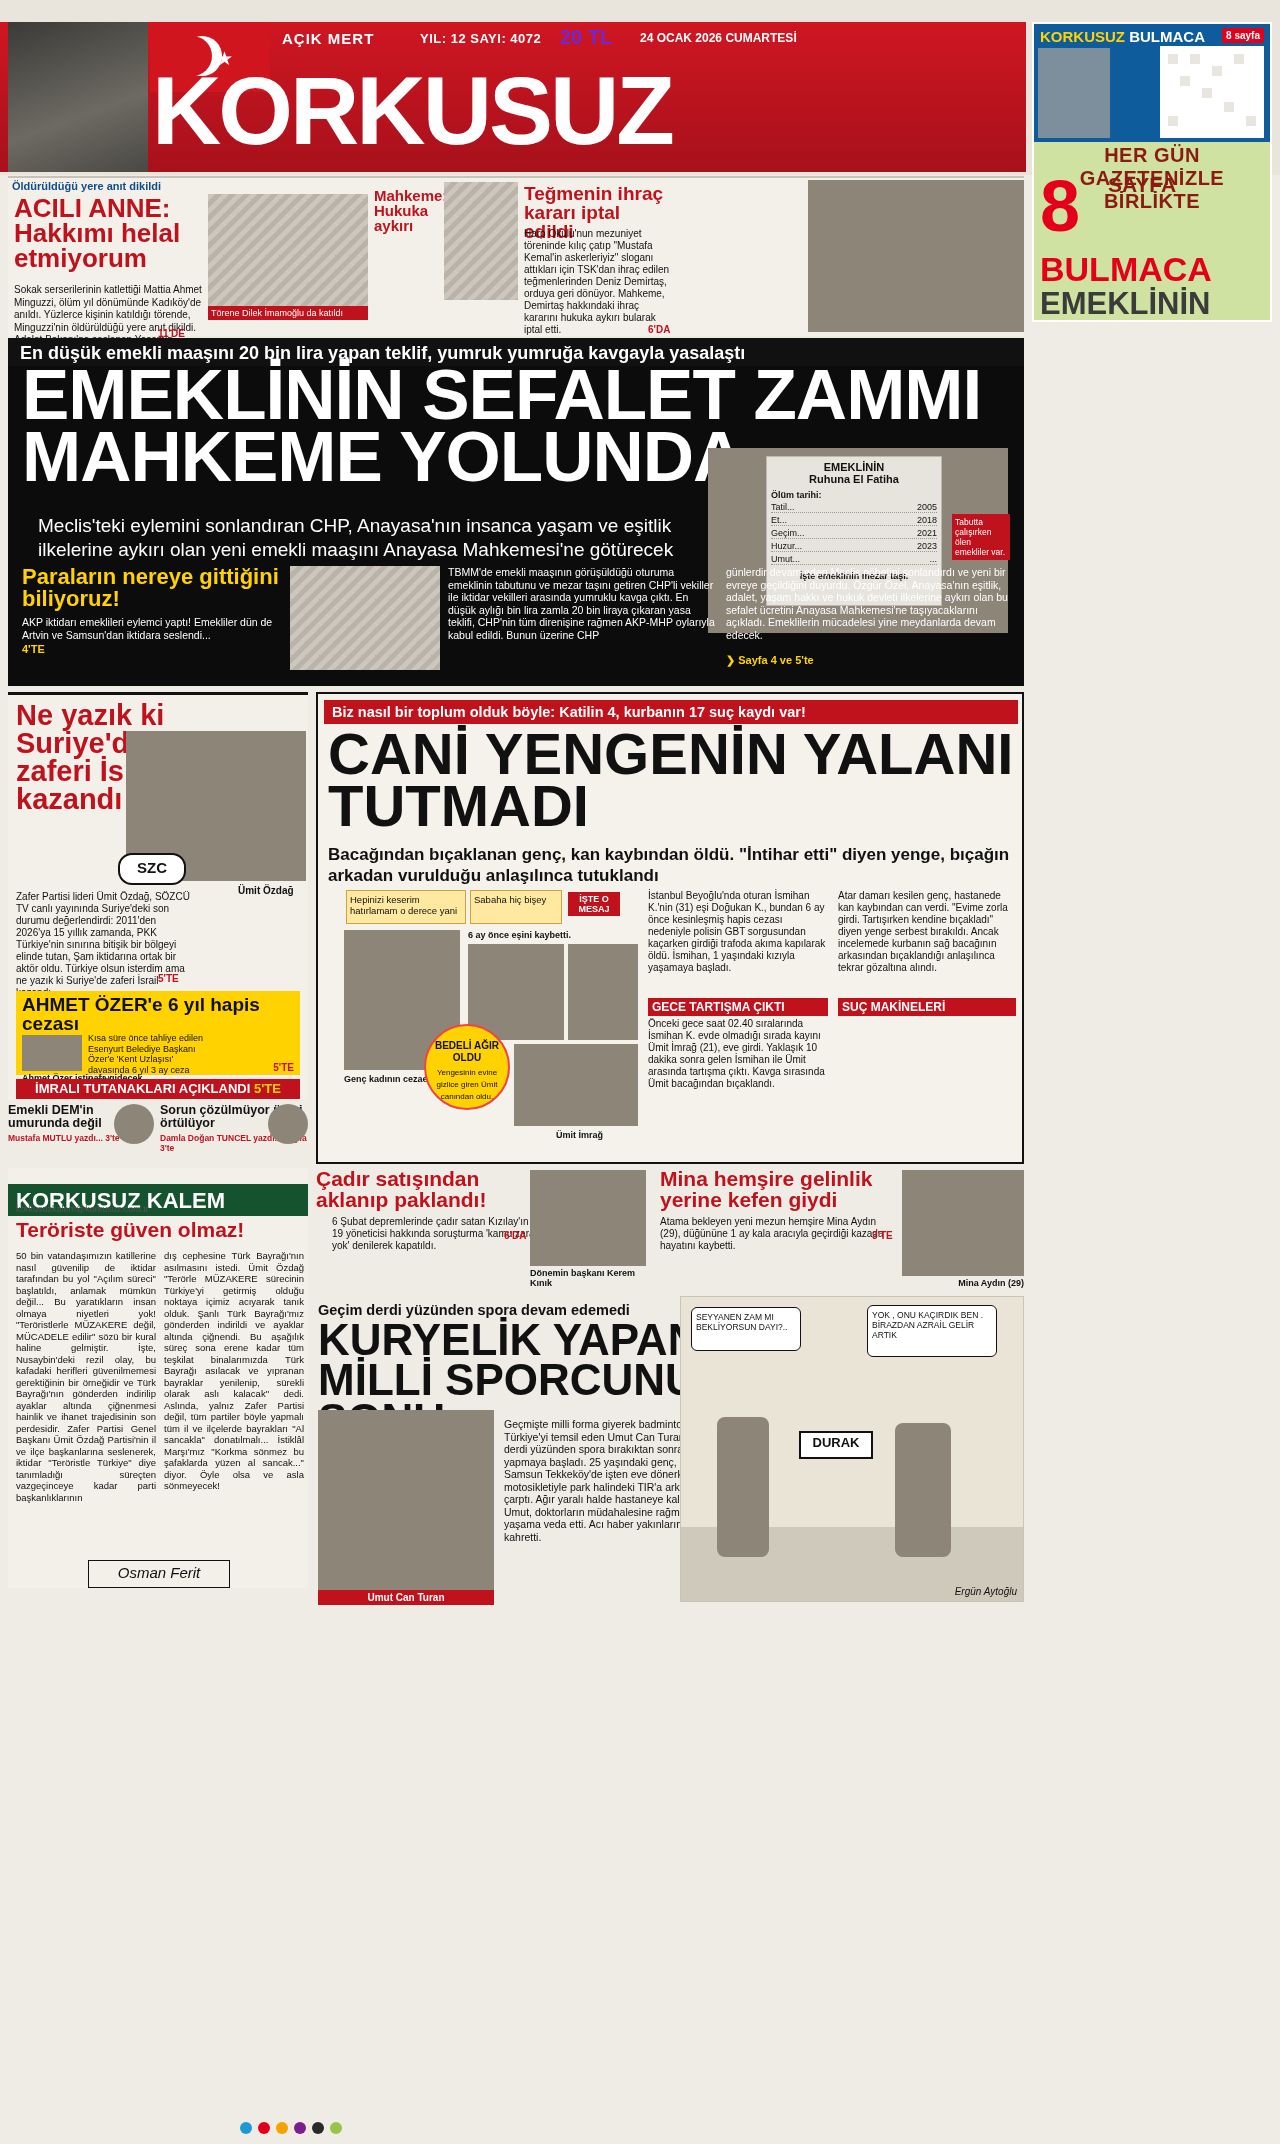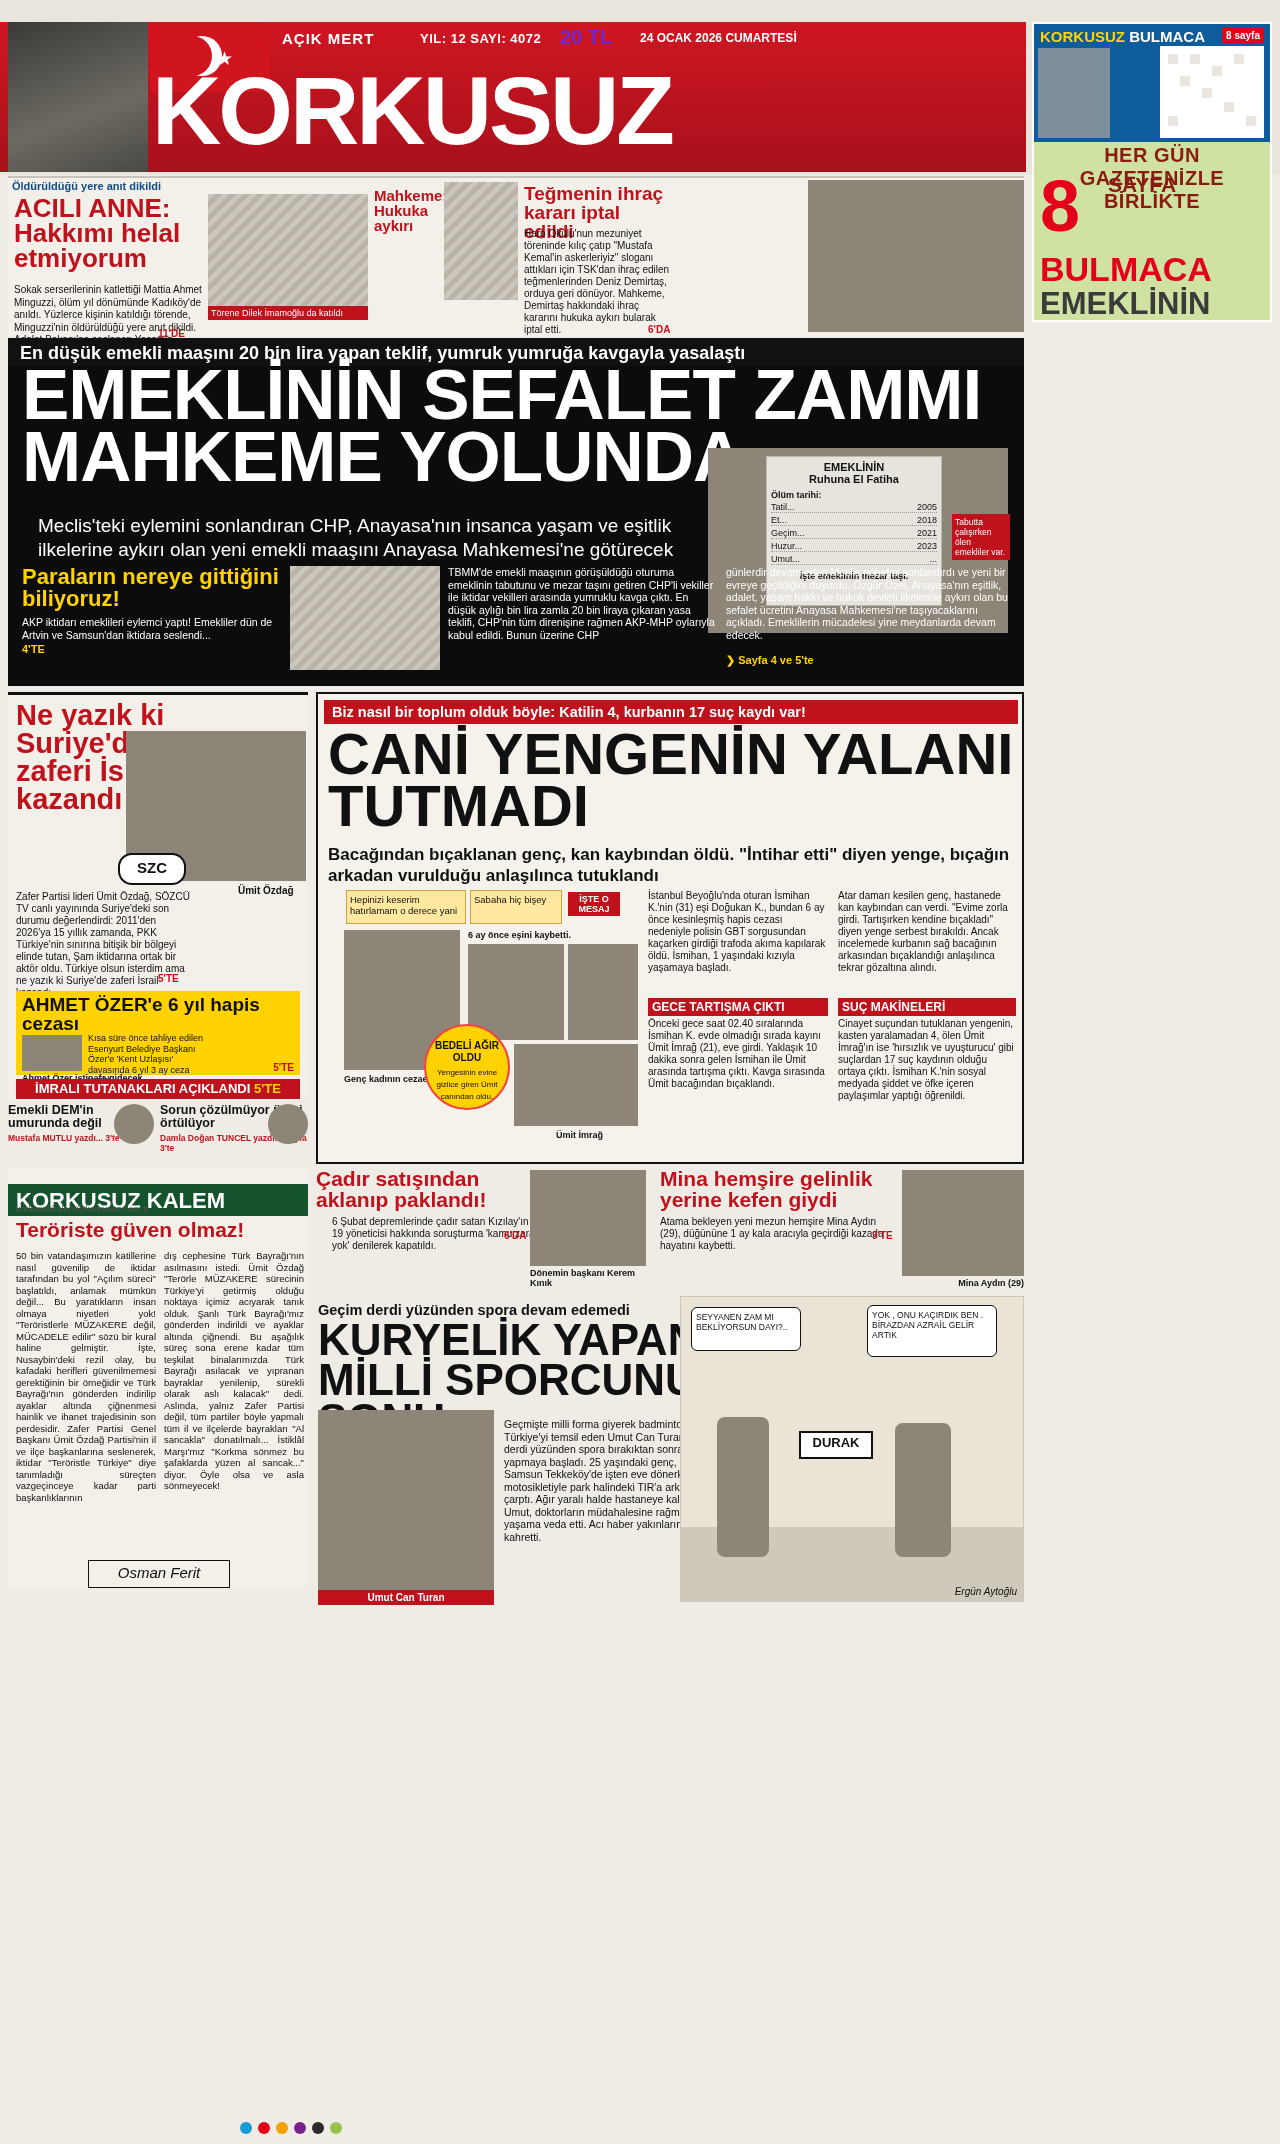--- a/index.html
+++ b/index.html
@@ -373,21 +373,20 @@
       <div>BEDELİ AĞIR OLDU</div>
       <div style="font-size:8px;font-weight:normal;margin-top:3px;padding:0 6px;">Yengesinin evine gizlice giren Ümit canından oldu.</div>
     </div>
 
     <div class="col" style="left:330px;top:196px;width:180px;">İstanbul Beyoğlu'nda oturan İsmihan K.'nin (31) eşi Doğukan K., bundan 6 ay önce kesinleşmiş hapis cezası nedeniyle polisin GBT sorgusundan kaçarken girdiği trafoda akıma kapılarak öldü. İsmihan, 1 yaşındaki kızıyla yaşamaya başladı.</div>
     <div class="redhead" style="left:330px;top:304px;width:180px;">GECE TARTIŞMA ÇIKTI</div>
     <div class="col" style="left:330px;top:324px;width:180px;">Önceki gece saat 02.40 sıralarında İsmihan K. evde olmadığı sırada kayını Ümit İmrağ (21), eve girdi. Yaklaşık 10 dakika sonra gelen İsmihan ile Ümit arasında tartışma çıktı. Kavga sırasında Ümit bacağından bıçaklandı.</div>
 
     <div class="col" style="left:520px;top:196px;width:178px;">Atar damarı kesilen genç, hastanede kan kaybından can verdi. "Evime zorla girdi. Tartışırken kendine bıçakladı" diyen yenge serbest bırakıldı. Ancak incelemede kurbanın sağ bacağının arkasından bıçaklandığı anlaşılınca tekrar gözaltına alındı.</div>
     <div class="redhead" style="left:520px;top:304px;width:178px;">SUÇ MAKİNELERİ</div>
-    <div class="col" style="left:520px;top:324px;width:178px;">Cinayet suçundan tutuklanan yengenin, kasten yaralamadan 4, ölen Ümit İmrağ'ın ise 'hırsızlık ve uyuşturucu' gibi suçlardan 17 suç kaydının olduğu ortaya çıktı. İsmihan K.'nin sosyal medyada şiddet ve öfke içeren paylaşımlar yaptığı öğrenildi.</div>
   </div>
 
   <div class="blk" id="kalem">
     <div class="hdr">
       <span>KORKUSUZ KALEM</span>
     </div>
     <div class="mail">korkusuzkalem@korkusuz.com.tr</div>
     <h2>Teröriste güven olmaz!</h2>
     <div class="c1">50 bin vatandaşımızın katillerine nasıl güvenilip de iktidar tarafından bu yol "Açılım süreci" başlatıldı, anlamak mümkün değil... Bu yaratıkların insan olmaya niyetleri yok! "Teröristlerle MÜZAKERE değil, MÜCADELE edilir" sözü bir kural haline gelmiştir. İşte, Nusaybin'deki rezil olay, bu kafadaki herifleri güvenilmemesi gerektiğinin bir örneğidir ve Türk Bayrağı'nın gönderden indirilip ayaklar altında çiğnenmesi hainlik ve ihanet trajedisinin son perdesidir. Zafer Partisi Genel Başkanı Ümit Özdağ Partisi'nin il ve ilçe başkanlarına seslenerek, iktidar "Teröristle Türkiye" diye tanımladığı süreçten vazgeçinceye kadar parti başkanlıklarının</div>
     <div class="c2">dış cephesine Türk Bayrağı'nın asılmasını istedi. Ümit Özdağ "Terörle MÜZAKERE sürecinin Türkiye'yi getirmiş olduğu noktaya içimiz acıyarak tanık olduk. Şanlı Türk Bayrağı'mız gönderden indirildi ve ayaklar altında çiğnendi. Bu aşağılık süreç sona erene kadar tüm teşkilat binalarımızda Türk Bayrağı asılacak ve yıpranan bayraklar yenilenip, sürekli olarak aslı kalacak" dedi. Aslında, yalnız Zafer Partisi değil, tüm partiler böyle yapmalı tüm il ve ilçelerde bayrakları "Al sancakla" donatılmalı... İstiklâl Marşı'mız "Korkma sönmez bu şafaklarda yüzen al sancak..." diyor. Öyle olsa ve asla sönmeyecek!</div>

